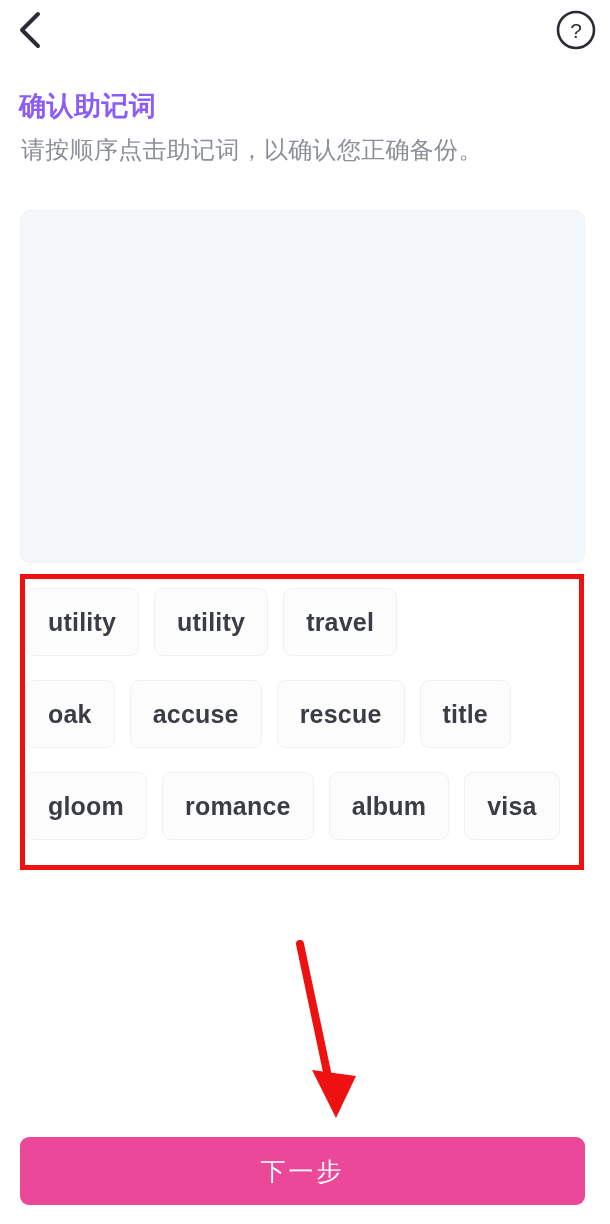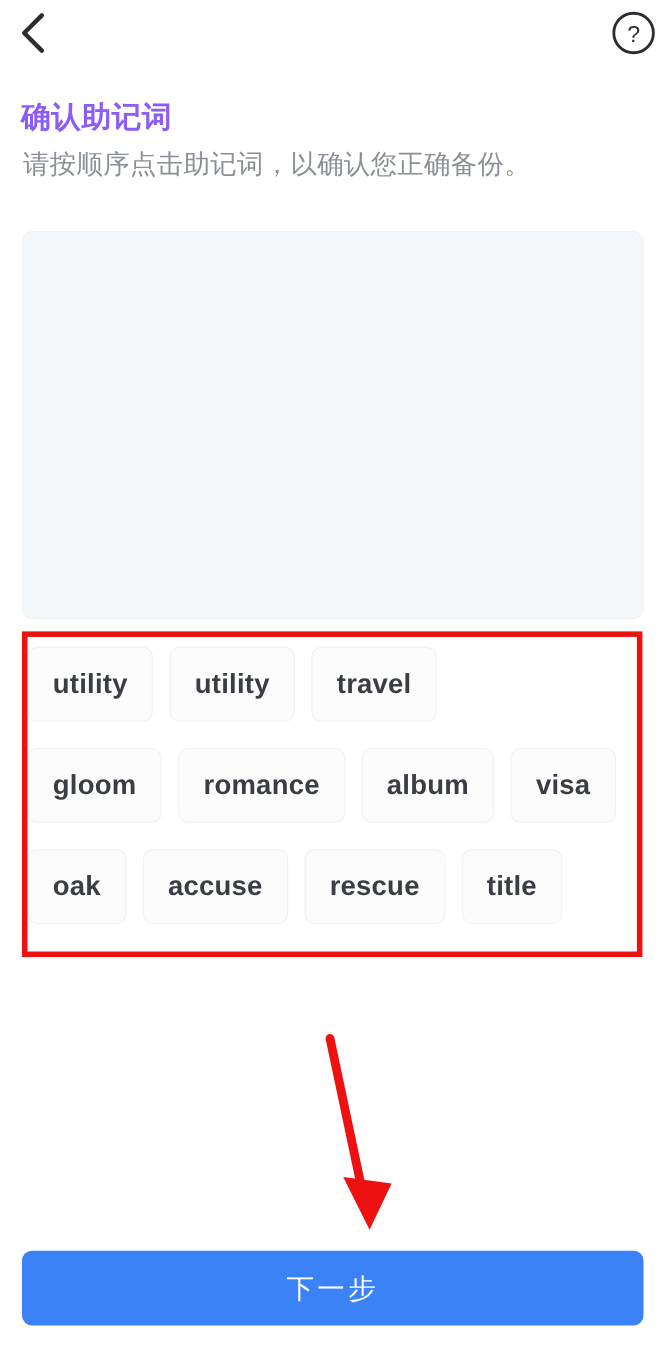--- a/index.html
+++ b/index.html
@@ -145,21 +145,21 @@
     pointer-events: none;
   }
 
   
   .next-btn {
     position: absolute;
     left: 20px;
     top: 1137px;
     width: 565px;
     height: 68px;
-    background: #3b82f6;
+    background: #ec4899;
     border: none;
     border-radius: 9px;
     color: #ffffff;
     font-size: 25px;
     font-family: "Liberation Sans", "DejaVu Sans", sans-serif;
     letter-spacing: 3px;
     cursor: pointer;
     display: flex;
     align-items: center;
     justify-content: center;
@@ -190,33 +190,33 @@
 <div class="chips-area">
   <div class="chip-rows">
 
     <div class="chip-row">
       <div class="chip">utility</div>
       <div class="chip">utility</div>
       <div class="chip">travel</div>
     </div>
 
     <div class="chip-row">
+      <div class="chip">oak</div>
+      <div class="chip">accuse</div>
+      <div class="chip">rescue</div>
+      <div class="chip">title</div>
+    </div>
+
+    <div class="chip-row">
       <div class="chip">gloom</div>
       <div class="chip">romance</div>
       <div class="chip">album</div>
       <div class="chip">visa</div>
     </div>
 
-    <div class="chip-row">
-      <div class="chip">oak</div>
-      <div class="chip">accuse</div>
-      <div class="chip">rescue</div>
-      <div class="chip">title</div>
-    </div>
-
   </div>
 </div>
 
 <div class="anno-rect"></div>
 
 <svg class="anno-arrow">
   <line x1="300" y1="944" x2="330" y2="1086" stroke="#ee1111" stroke-width="8" stroke-linecap="round"></line>
   <polygon points="336,1118 312,1070 356,1076" fill="#ee1111"></polygon>
 </svg>
 

